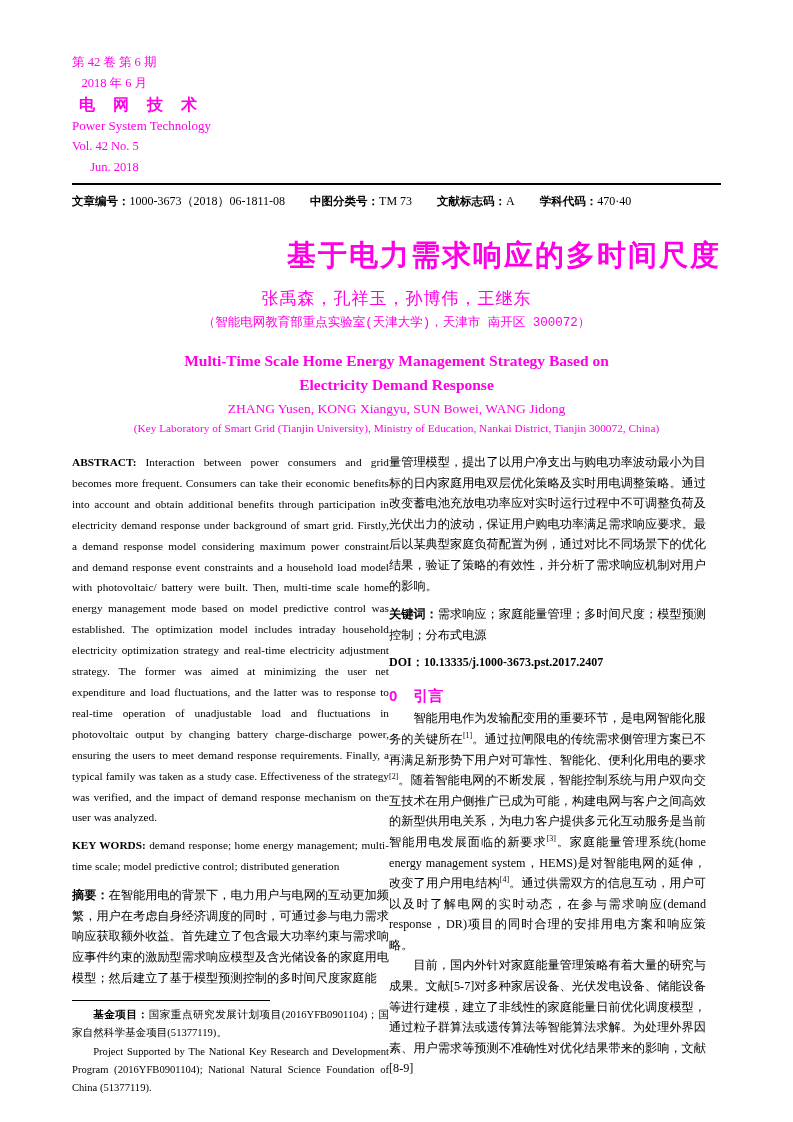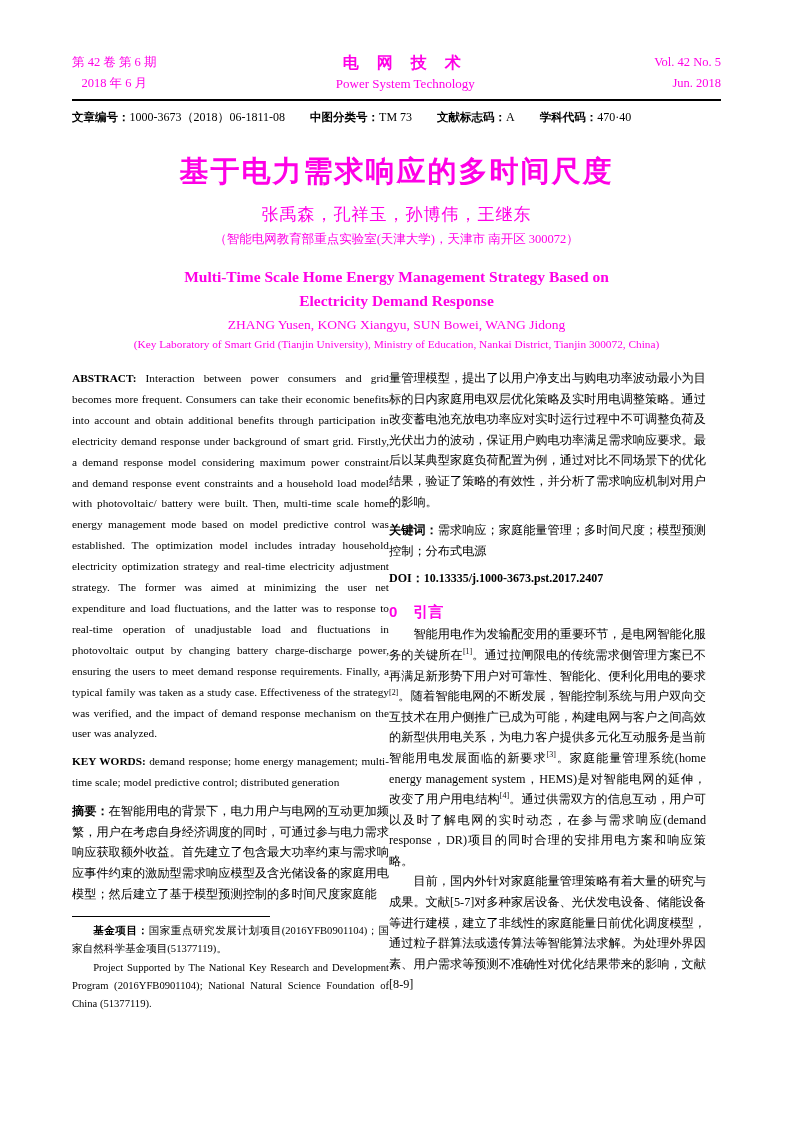--- a/index.html
+++ b/index.html
@@ -8,39 +8,39 @@
   body {
     width:793px; height:1122px;
     font-family:"Liberation Serif", serif;
     color:#000;
   }
   .page {
     position:relative; width:793px; height:1122px;
     padding:52px 72px 0 72px; overflow:hidden; background:#fff;
   }
   
-  .jheader { display:flex; justify-content:space-between; align-items:flex-start; color:var(--accent); }
+  .jheader { display:flex; justify-content:space-between; align-items:flex-start; color:var(--accent);flex-direction:column; }
   .jh-left { text-align:center; font-size:12.5px; line-height:21px; white-space:nowrap; }
   .jh-right { text-align:right; font-size:12.5px; line-height:21px; white-space:nowrap; }
   .jh-center { text-align:center; flex:1; }
   .jh-cn { font-size:16px; font-weight:bold; letter-spacing:7px; line-height:22px; }
   .jh-en { font-size:13px; line-height:20px; }
   .hrule { border-top:2px solid #000; margin-top:5px; }
   
   .meta { margin-top:8px; font-size:12px; white-space:nowrap; }
   .meta .mi { margin-right:22px; }
   .meta b { font-family:"Liberation Sans", sans-serif; font-weight:bold; font-size:11.5px; }
   
   .title-cn {
-    margin-top:22px; text-align:center; color:var(--accent);
+    margin-top:22px; text-align:right; color:var(--accent);
     font-family:"Liberation Sans", sans-serif; font-weight:bold;
     font-size:29px; line-height:46px; letter-spacing:2px;
   }
   .authors-cn { margin-top:9px; text-align:center; color:var(--accent); font-size:17px; line-height:24px; letter-spacing:1px; }
-  .affil-cn { margin-top:3px; text-align:center; color:var(--accent); font-size:12.5px; line-height:19px; }
+  .affil-cn { margin-top:3px; text-align:center; color:var(--accent); font-size:12.5px; line-height:19px;font-family:Liberation Mono, monospace; }
   .title-en { margin-top:16px; text-align:center; color:var(--accent); font-weight:bold; font-size:15.5px; line-height:24px; }
   .authors-en { margin-top:3px; text-align:center; color:var(--accent); font-size:13.5px; line-height:18px; }
   .affil-en { margin-top:2px; text-align:center; color:var(--accent); font-size:11.3px; line-height:16px; }
   
   .columns { display:flex; margin-top:16px; height:702px; overflow:hidden; }
   .col { width:317px; flex:0 0 317px; text-align:justify; }
   p.en { font-size:11.3px; line-height:20.9px; }
   p.cn { font-size:12.2px; line-height:20.6px; }
   p.kw { margin-top:7px; }
   p.kwcn { margin-top:8px; }

